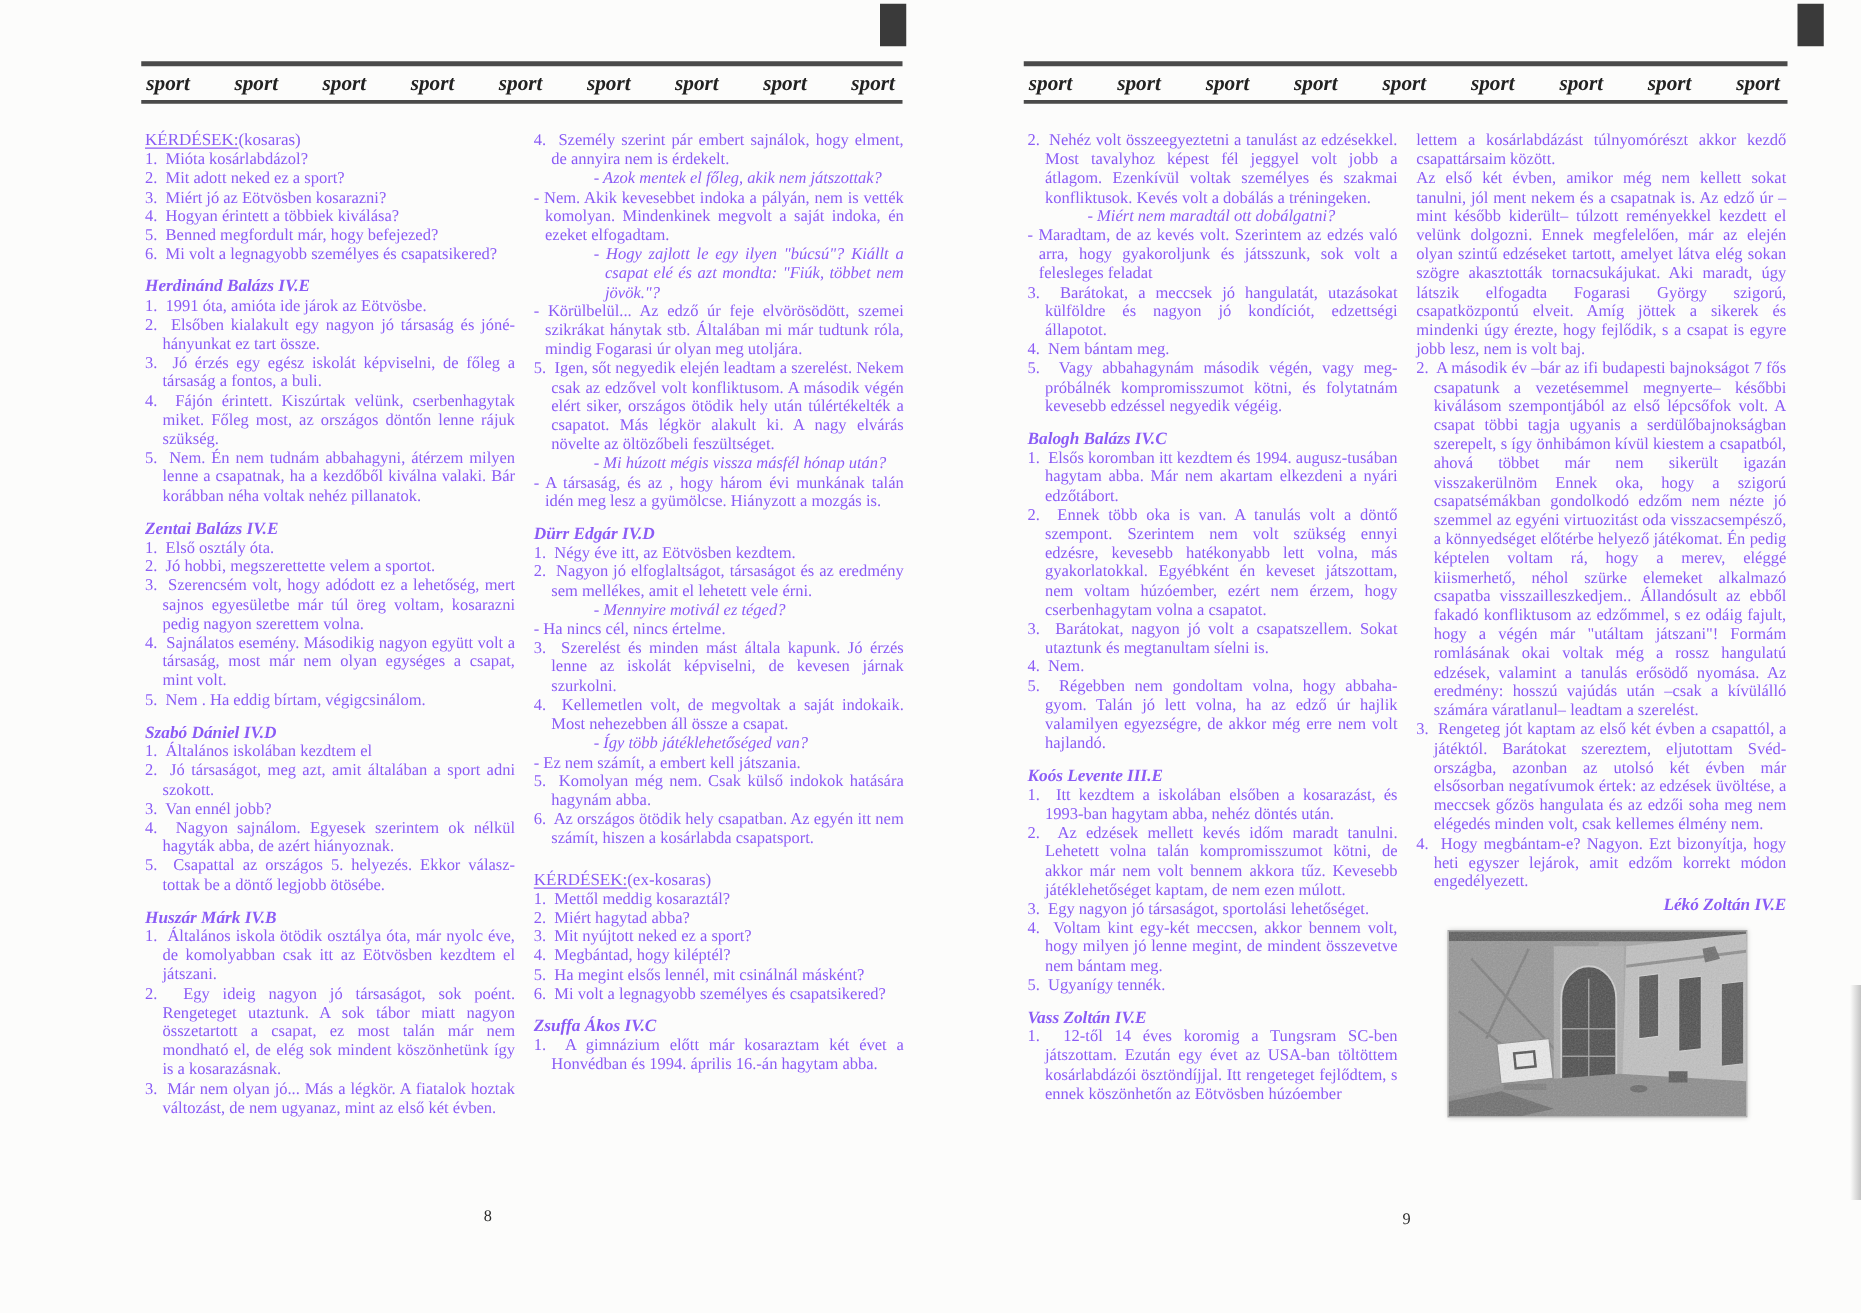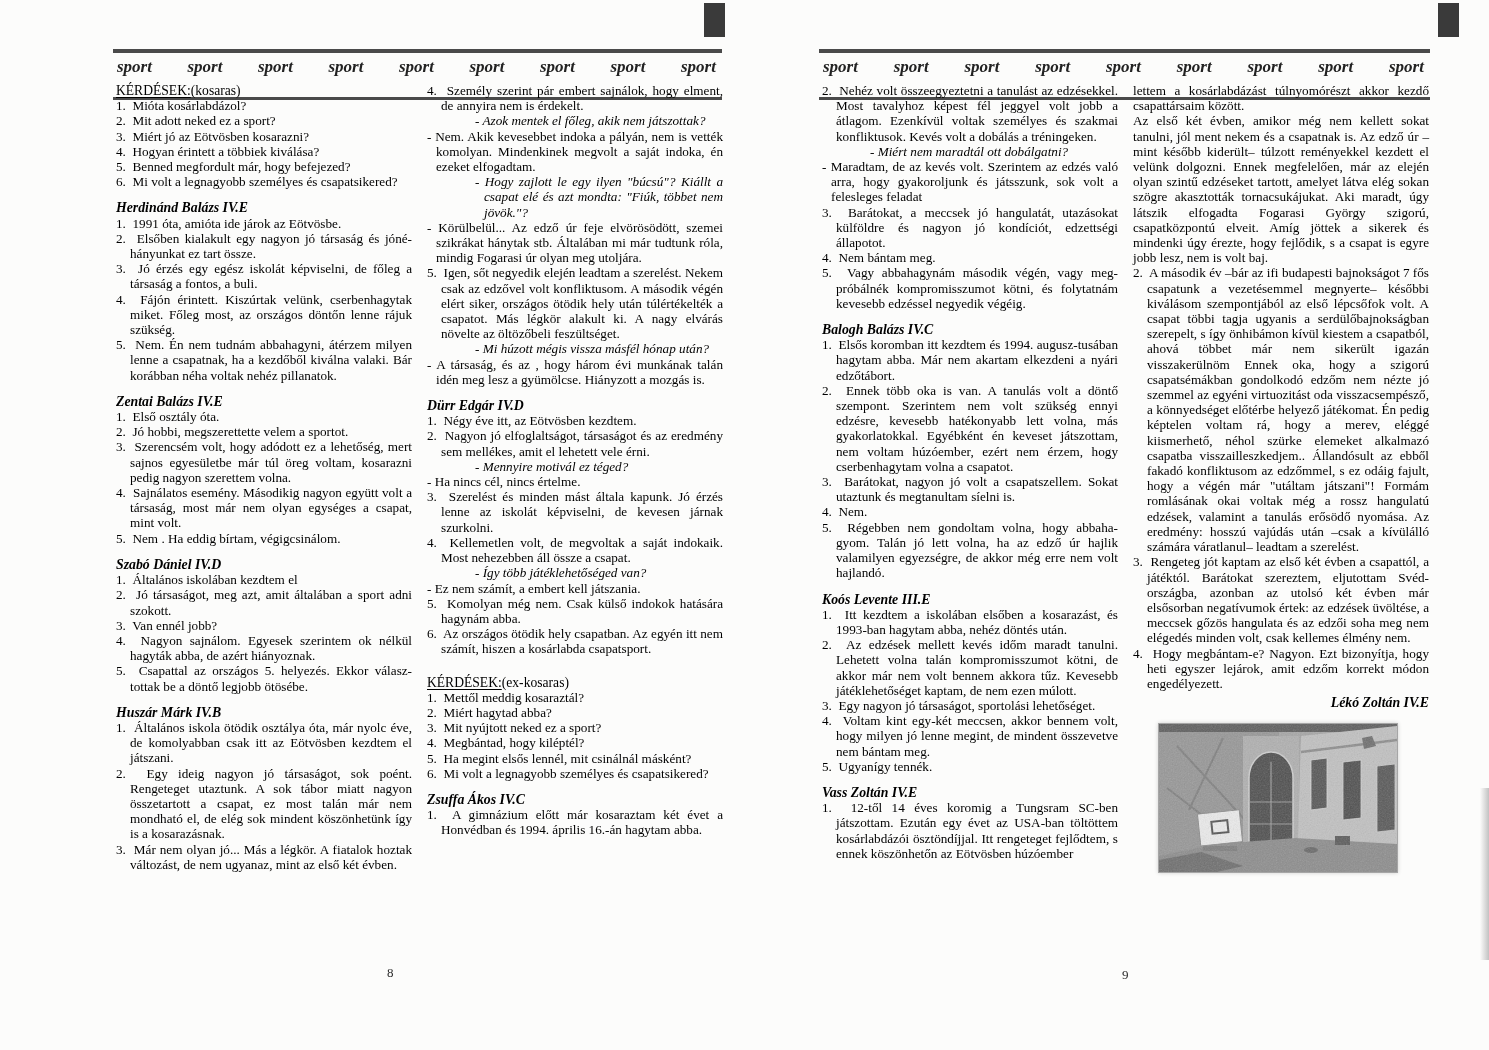--- a/index.html
+++ b/index.html
@@ -10,28 +10,28 @@
   }
   
   .scan-tab{position:absolute;top:3px;width:21px;height:34px;background:#3a3a3a;filter:blur(.4px);}
   .scan-tab.left{left:704px;}
   .scan-tab.right{left:1438px;}
   .edge-smudge{position:absolute;right:0;top:788px;width:9px;height:172px;
     background:linear-gradient(to left,#c2c2c2,rgba(194,194,194,0));}
 
   
   .sport-band{position:absolute;top:49px;border-top:4px solid #4a4a4a;border-bottom:3px solid #4a4a4a;}
-  .sport-band .row{display:flex;justify-content:space-between;padding:4px 6px 20px 4px;align-items:flex-end;}
+  .sport-band .row{display:flex;justify-content:space-between;padding:4px 6px 3px 4px;align-items:flex-end;}
   .sport-word{font-style:italic;font-weight:bold;font-size:17px;color:#222;}
   .band-left{left:113px;width:609px;}
   .band-right{left:819px;width:611px;}
 
   
-  .col{position:absolute;top:83px;width:296px;text-align:justify;
-       font-size:13.2px;line-height:15.2px;color:#000000;}
+  .col{position:absolute;top:104px;width:296px;text-align:justify;
+       font-size:13.2px;line-height:15.2px;color:#8b5cf6;}
   .col-1{left:116px;}
   .col-2{left:427px;}
   .col-3{left:822px;}
   .col-4{left:1133px;}
 
   .blk{margin:0;}
   .qhead{font-size:13.6px;}
   .qhead .u{text-decoration:underline;text-underline-offset:2px;}
   .blk.qhead{margin-top:18px;}
   .col > .qhead:first-child{margin-top:0;}

